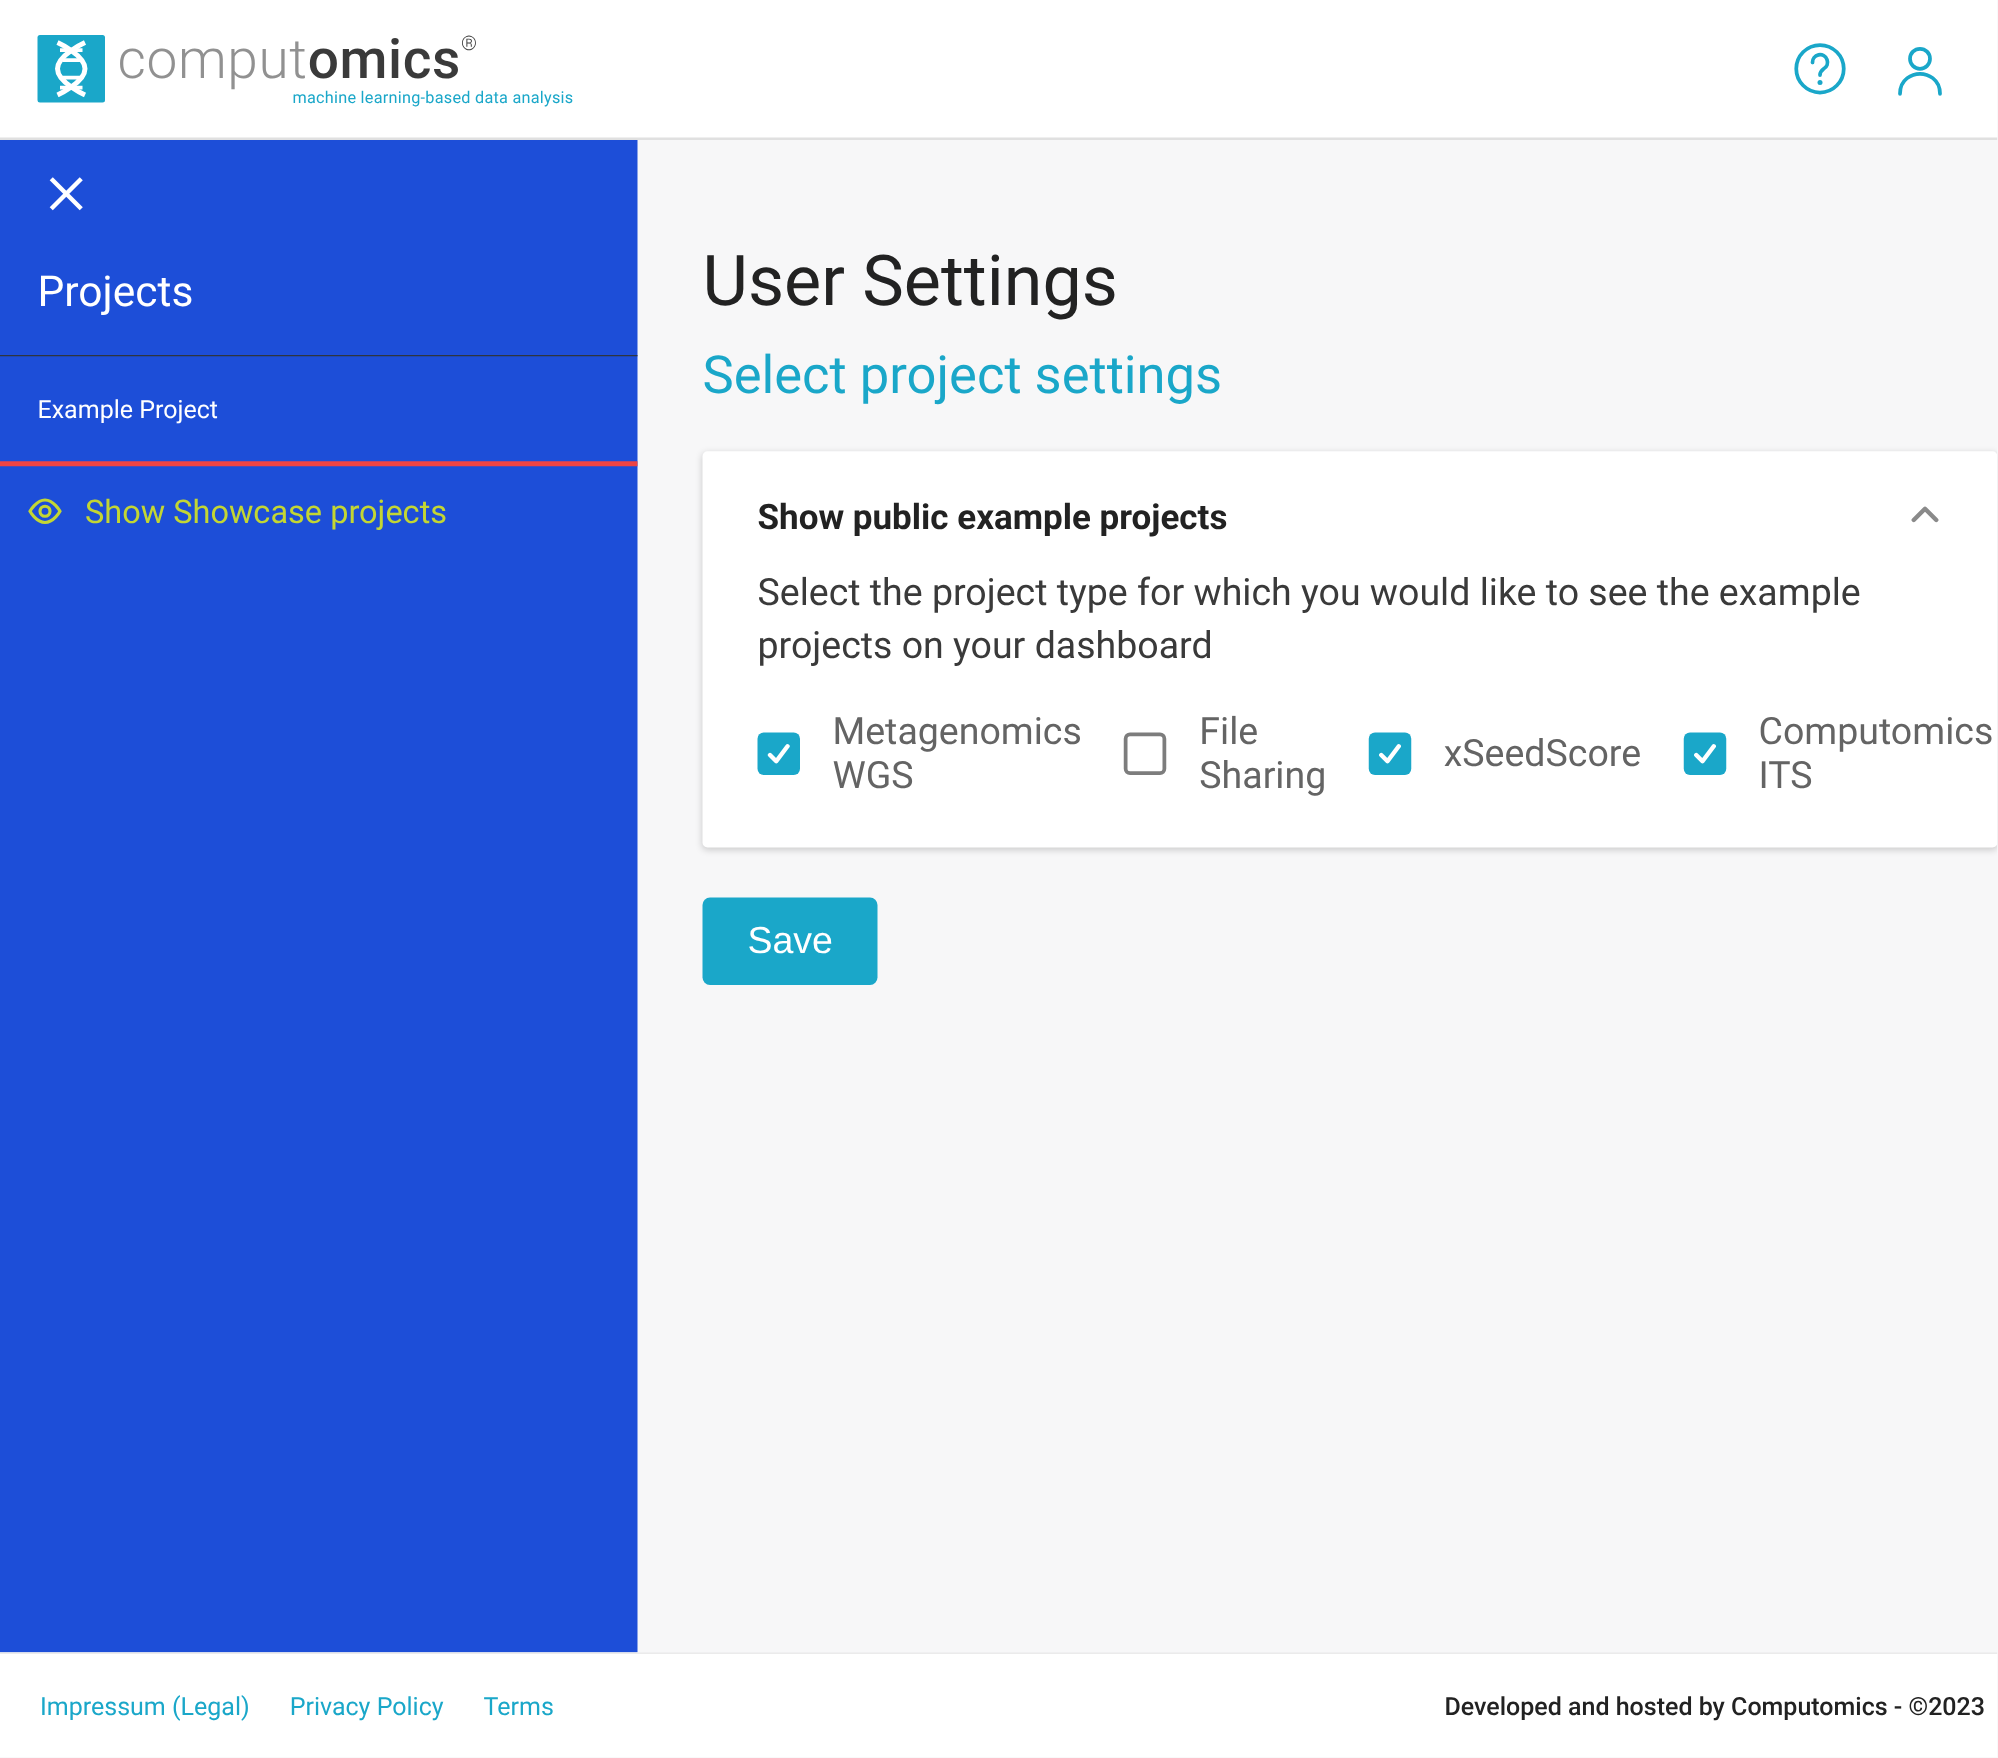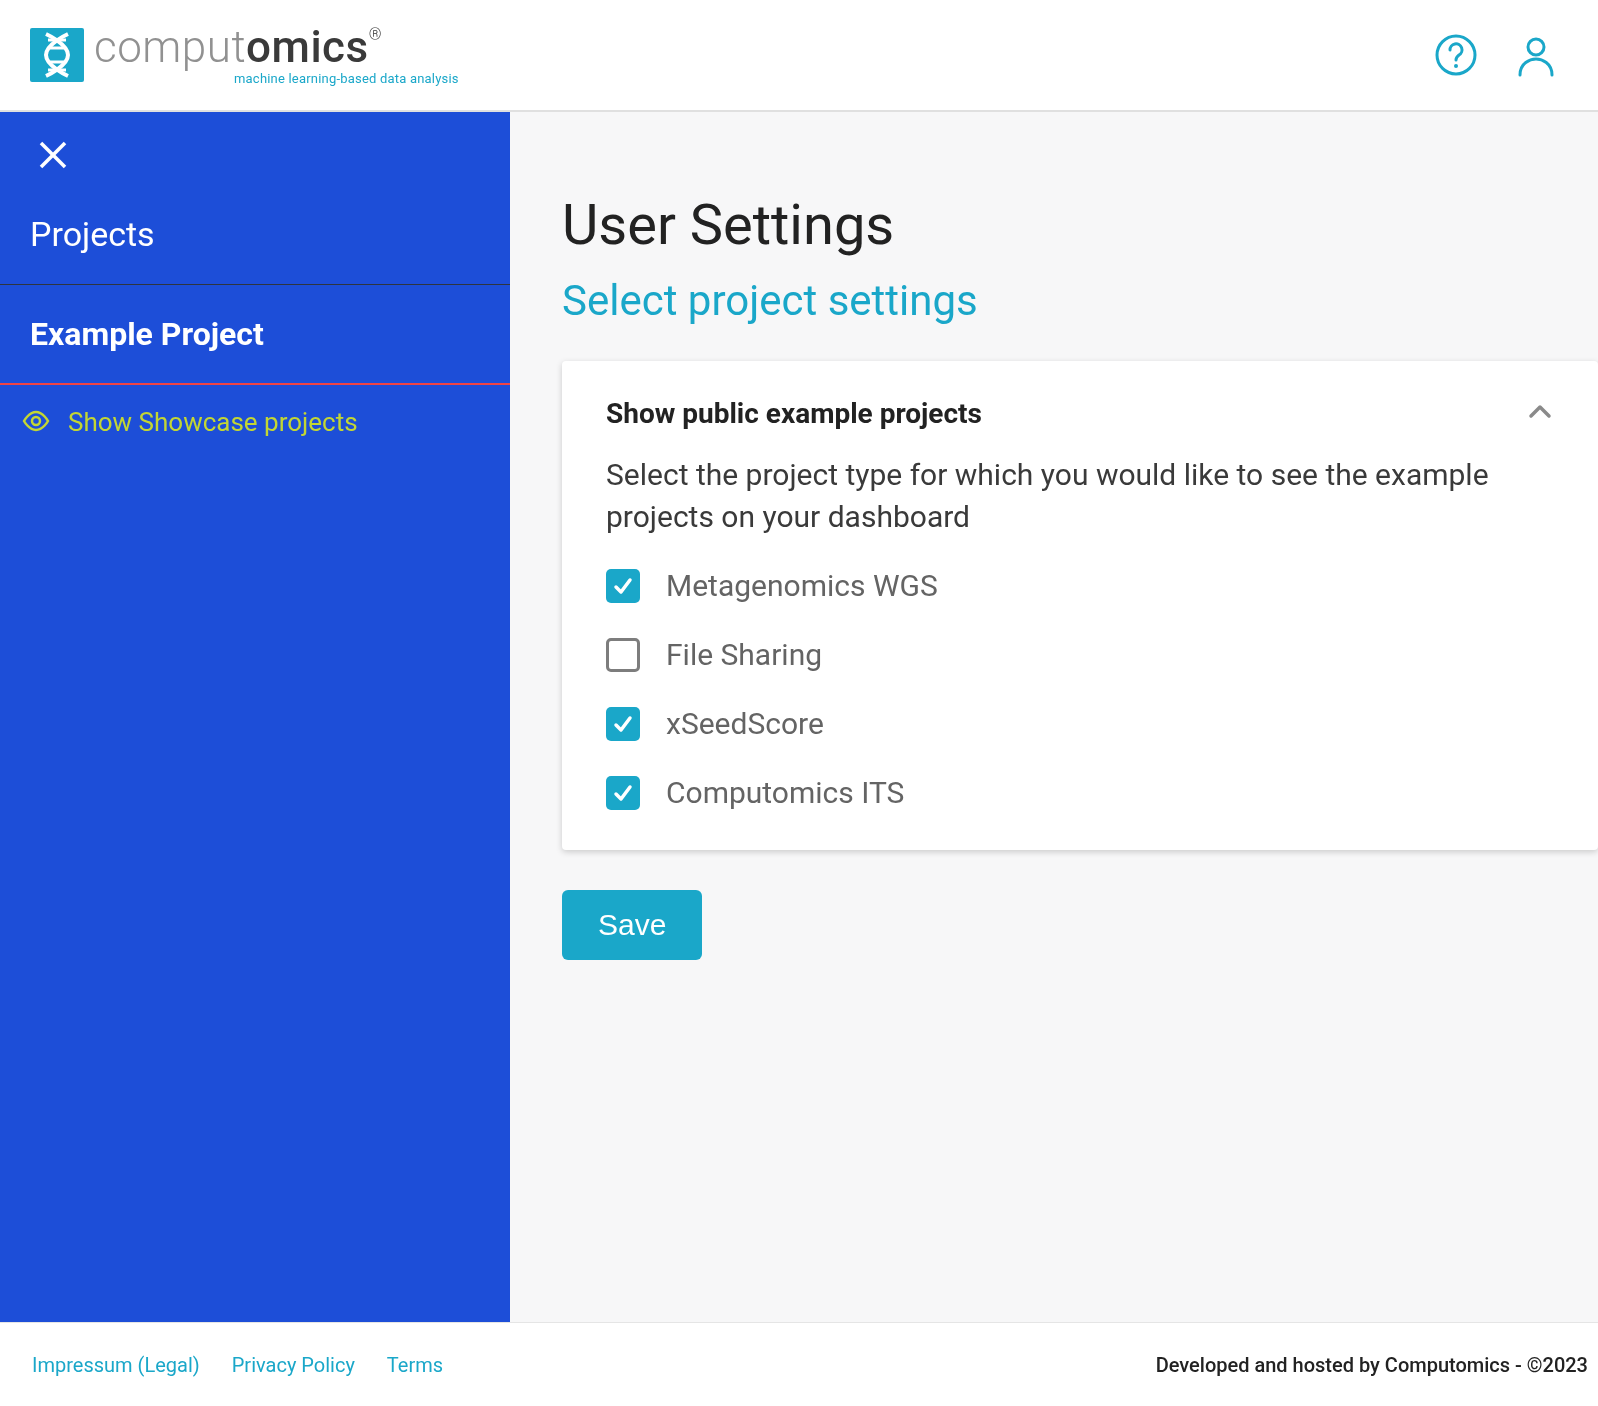--- a/index.html
+++ b/index.html
@@ -45,23 +45,23 @@
   .sidebar-close { padding: 28px 0 22px 38px; }
   .sidebar-close svg { cursor:pointer; }
   .sidebar-section-title {
     padding: 18px 0 30px 30px;
     font-size: 34px;
     font-weight:400;
     border-bottom: 1px solid #2f353e;
   }
   .sidebar-item {
     padding: 30px 0 30px 30px;
-    font-size: 32px;
-    font-weight:700;
-    border-bottom: 2px solid #ef4444;
+    font-size: 20px;
+    font-weight:400;
+    border-bottom: 4px solid #ef4444;
     cursor:pointer;
   }
   .sidebar-link {
     display:flex; gap:18px;
     padding: 22px 0 0 22px;
     color:#c3d633;
     font-size: 26px;
     cursor:pointer;
   }
 
@@ -74,21 +74,21 @@
     background:#fff;
     border-radius:4px;
     box-shadow: 0 2px 6px rgba(0,0,0,0.18);
     padding: 36px 44px 40px 44px;
     margin-bottom: 40px;
   }
   .card-header { display:flex; align-items:center; justify-content:space-between; margin-bottom:24px; }
   .card-title { font-size: 28px; font-weight:700; color:#222; }
   .card-desc   { font-size: 30px; color:#3a3a3a; line-height:1.4; margin-bottom:30px; }
 
-  .options { display:flex; flex-direction:column; gap:34px; }
+  .options { display:flex; flex-direction:row; gap:34px; }
   .option-row { display:flex; align-items:center; gap:26px; cursor:pointer; }
   .checkbox {
     width:34px; height:34px; border-radius:5px;
     display:flex; align-items:center; justify-content:center;
     flex-shrink:0;
   }
   .checkbox.checked { background:#1aa7c9; }
   .checkbox.unchecked { border:3px solid #7d7d7d; }
   .option-label { font-size: 30px; color:#646464; }
 

